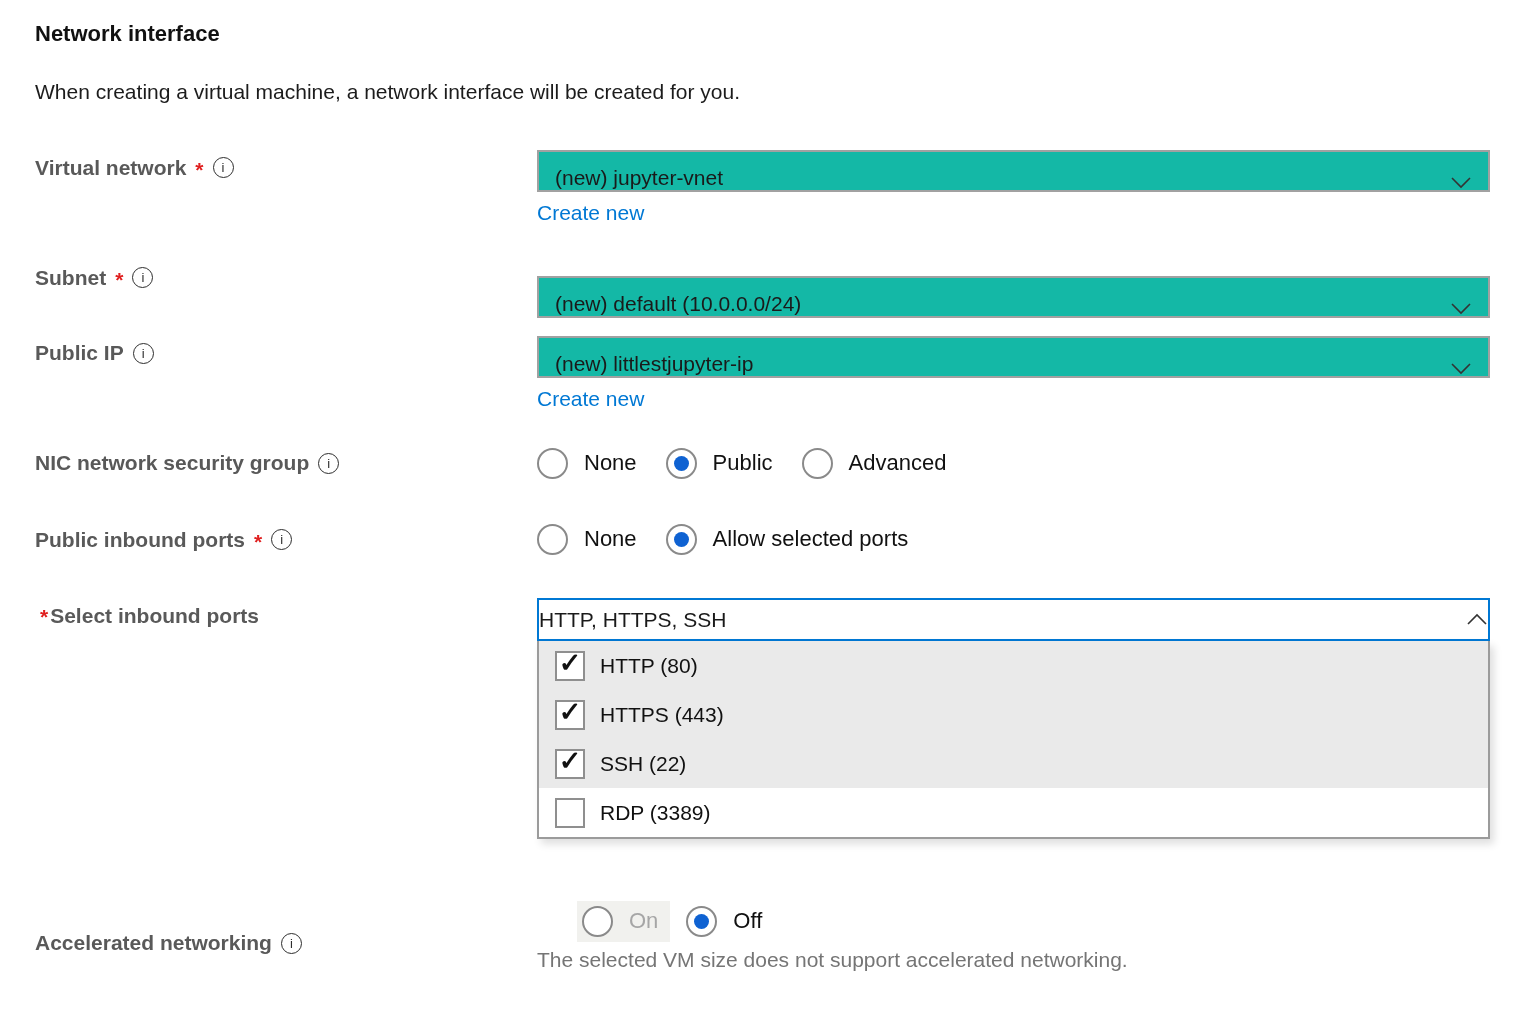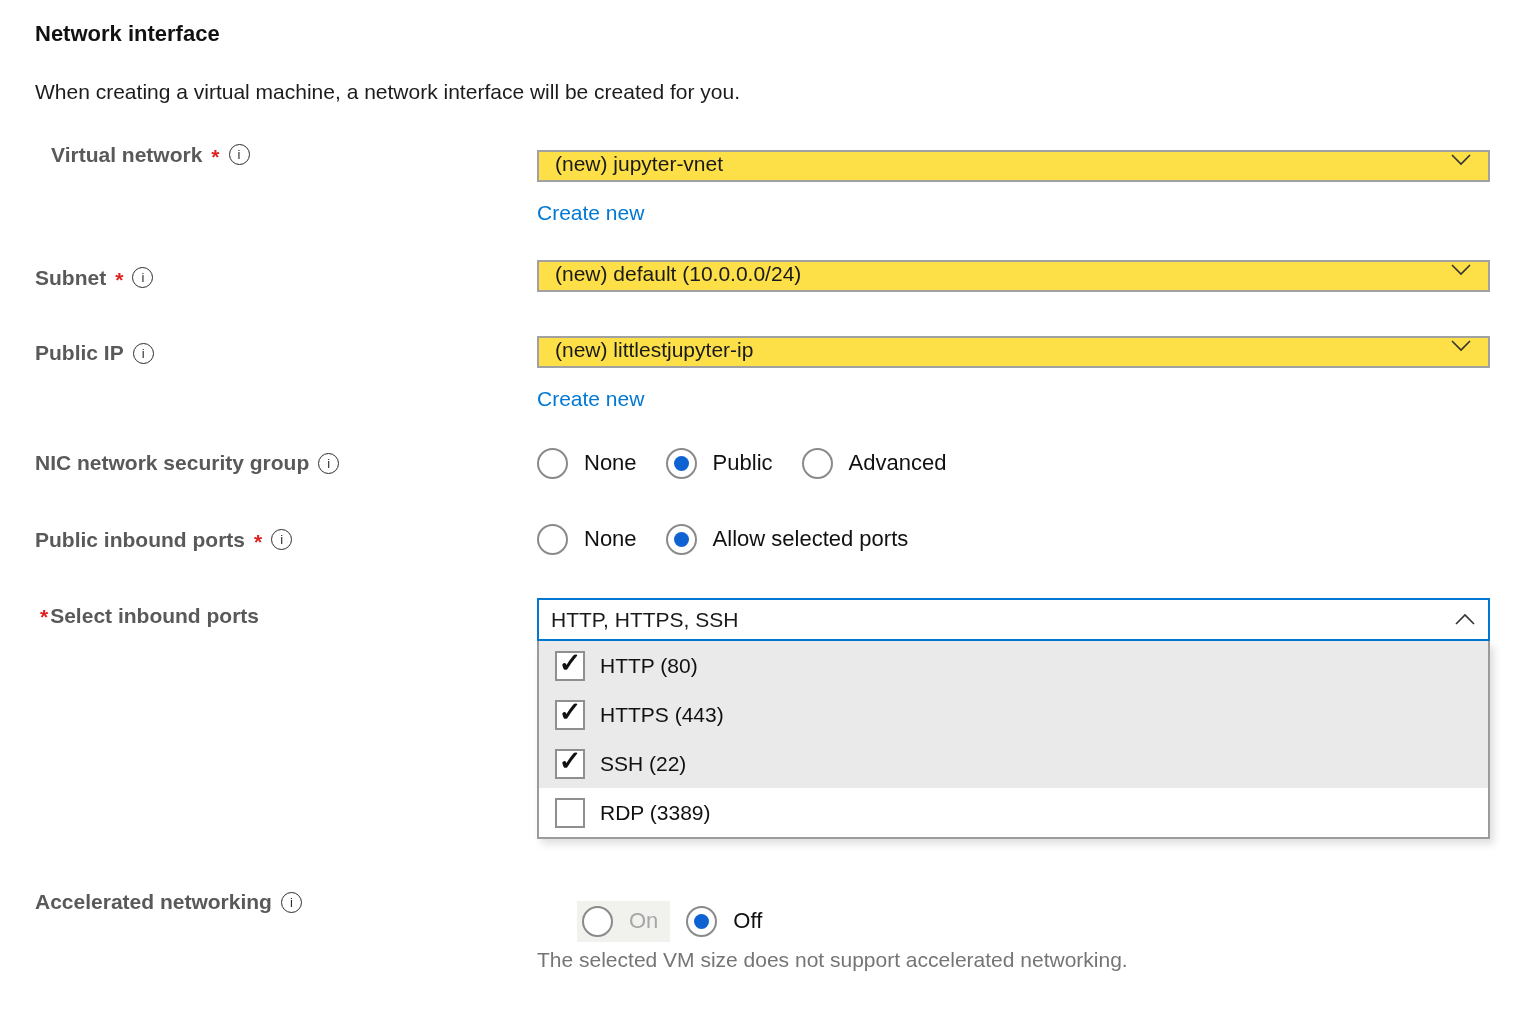--- a/index.html
+++ b/index.html
@@ -34,23 +34,23 @@
   .req { color: #e02020; font-weight: 600; font-size: 21px; line-height: 1; margin-top: 4px; }
   .req.lead { margin: 0 1px 0 0; }
   .info-icon {
     width: 21px; height: 21px; flex: 0 0 21px;
     border: 1.5px solid #2d2d2d; border-radius: 50%;
     display: inline-flex; align-items: center; justify-content: center;
     font-size: 13px; font-weight: 400; color: #2d2d2d; cursor: pointer;
   }
 
   .dropdown {
-    position: absolute; left: 537px; width: 953px; height: 32px;
-    border: 2px solid #a1a1a1; background: #fde047;
-    display: flex; align-items: flex-start; justify-content: space-between;
+    position: absolute; left: 537px; width: 953px; height: 42px;
+    border: 2px solid #a1a1a1; background: #14b8a6;
+    display: flex; align-items: flex-end; justify-content: space-between;
     padding: 0 16px; font-size: 21px; color: #1a1a1a; cursor: pointer;
   }
   .chev { width: 22px; height: 15px; flex: 0 0 22px; }
   .chev path { fill: none; stroke: #333333; stroke-width: 1.6; }
 
   .create-new {
     position: absolute; left: 537px;
     font-size: 21px; color: #0078d4; cursor: pointer; text-decoration: none;
   }
 
@@ -70,21 +70,21 @@
   .radio-dot { width: 15px; height: 15px; border-radius: 50%; background: #0f62d2; display: none; }
   .radio-option.on .radio-dot { display: block; }
   .radio-option.disabled {
     background: #f1f1ee; padding: 5px 12px 5px 5px; color: #a6a6a6;
   }
 
   .select-open {
     position: absolute; left: 537px; top: 598px; width: 953px; height: 43px;
     border: 2px solid #0078d4; background: #ffffff;
     display: flex; align-items: center; justify-content: space-between;
-    padding: 0 12px; font-size: 21px; color: #1a1a1a; cursor: pointer;
+    padding: 0 0; font-size: 21px; color: #1a1a1a; cursor: pointer;
   }
   .menu {
     position: absolute; left: 537px; top: 641px; width: 953px;
     background: #ffffff; border: 2px solid #9b9b9b; border-top: none;
     box-shadow: 4px 5px 8px rgba(0,0,0,0.13);
   }
   .menu-item {
     height: 49px; display: flex; align-items: center;
     padding-left: 16px; gap: 15px; font-size: 21px; color: #111111;
     background: #ffffff; cursor: pointer;
@@ -107,39 +107,39 @@
   }
 </style>
 </head>
 <body>
 
 <div class="canvas">
 
   <div class="page-title">Network interface</div>
   <div class="page-desc">When creating a virtual machine, a network interface will be created for you.</div>
 
-  <div class="field-label" style="top:142px;margin-left:16px;">
+  <div class="field-label" style="top:155px;">
     <span>Virtual network</span>
     <span class="req">*</span>
     <span class="info-icon">i</span>
   </div>
   <div class="dropdown" style="top:150px;">
     <span>(new) jupyter-vnet</span>
     <svg class="chev" viewBox="0 0 22 15">
         <path d="M2 3 L11 12 L20 3"></path>
       </svg>
   </div>
   <a class="create-new" style="top:201px;">Create new</a>
 
   <div class="field-label" style="top:265px;">
     <span>Subnet</span>
     <span class="req">*</span>
     <span class="info-icon">i</span>
   </div>
-  <div class="dropdown" style="top:260px;">
+  <div class="dropdown" style="top:276px;">
     <span>(new) default (10.0.0.0/24)</span>
     <svg class="chev" viewBox="0 0 22 15">
         <path d="M2 3 L11 12 L20 3"></path>
       </svg>
   </div>
 
   <div class="field-label" style="top:341px;">
     <span>Public IP</span>
     <span class="info-icon">i</span>
   </div>
@@ -220,21 +220,21 @@
       <span>SSH (22)</span>
     </div>
     <div class="menu-item">
       <span class="checkbox">
           <span class="check">✓</span>
         </span>
       <span>RDP (3389)</span>
     </div>
   </div>
 
-  <div class="field-label" style="top:890px;">
+  <div class="field-label" style="top:931px;">
     <span>Accelerated networking</span>
     <span class="info-icon">i</span>
   </div>
   <div class="radio-group" style="top:905px; left:533px; gap:16px;margin-left:44px;">
     <div class="radio-option disabled">
       <span class="radio-circle"></span>
       <span>On</span>
     </div>
     <div class="radio-option on">
       <span class="radio-circle">

